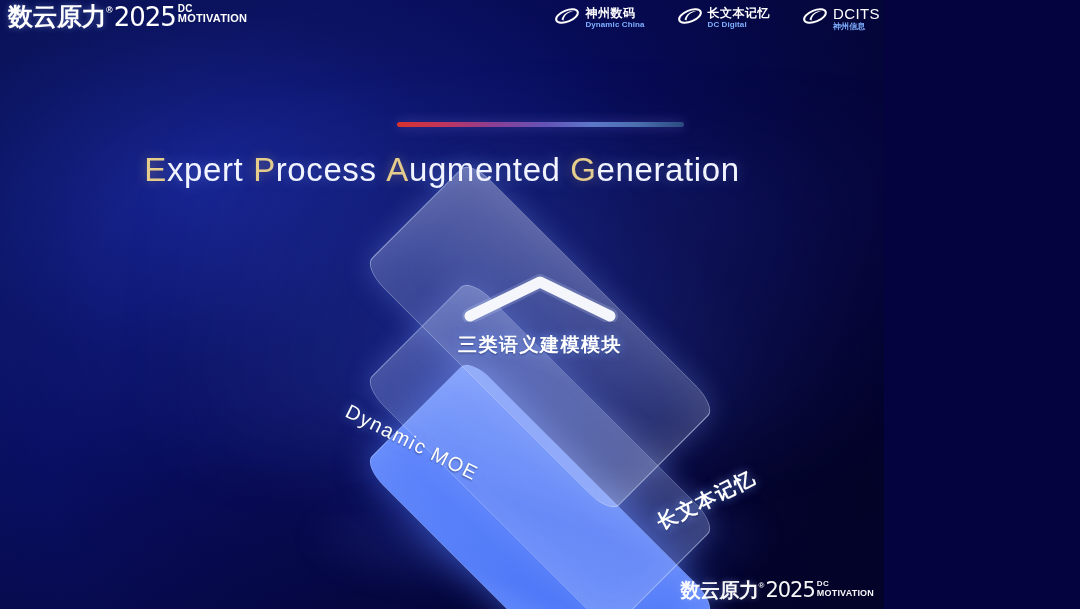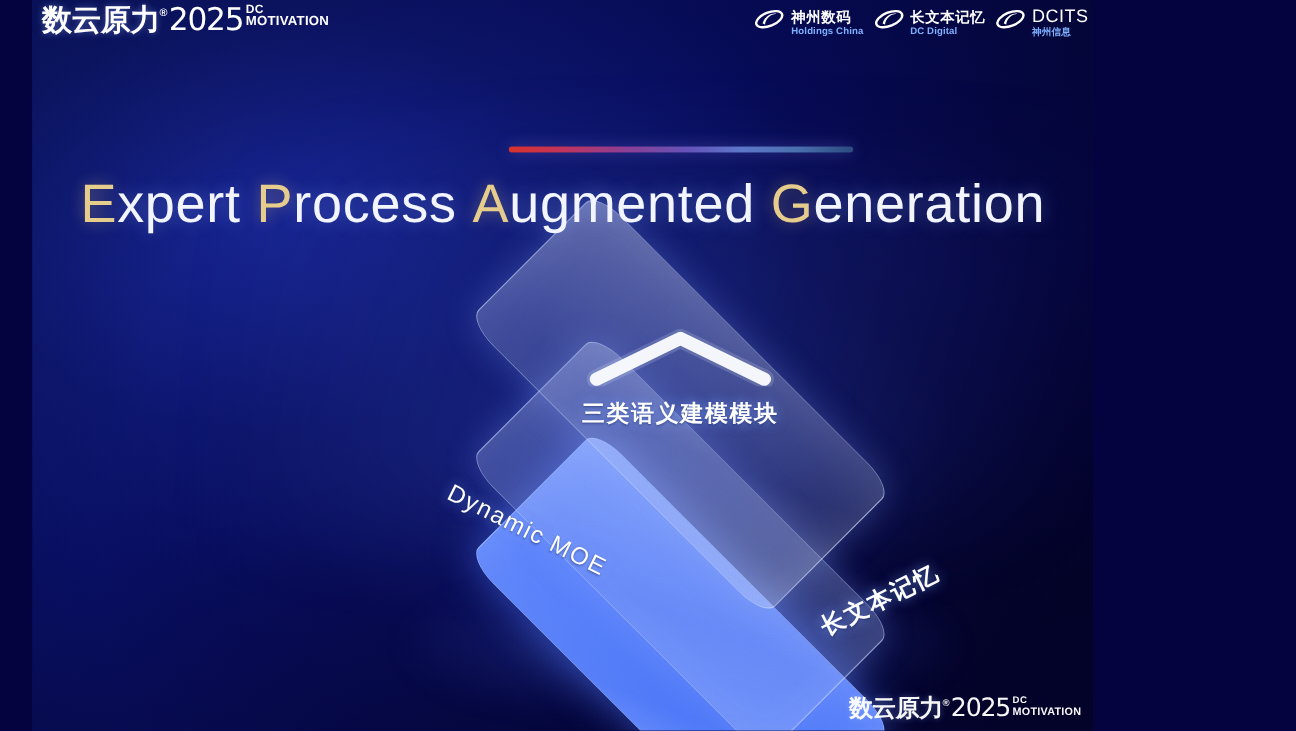--- a/index.html
+++ b/index.html
@@ -16,21 +16,20 @@
   #slide {
     position: relative;
     width: 884px;
     height: 609px;
     overflow: hidden;
     background:
       radial-gradient(ellipse 620px 420px at 22% 30%, rgba(26,40,150,0.85) 0%, rgba(16,26,112,0.55) 42%, rgba(8,10,70,0.0) 72%),
       radial-gradient(ellipse 520px 340px at 55% 62%, rgba(40,58,180,0.40) 0%, rgba(18,26,110,0.12) 55%, rgba(8,10,70,0.0) 80%),
       radial-gradient(ellipse 900px 500px at 92% 78%, rgba(3,2,40,0.95) 0%, rgba(5,4,58,0.6) 50%, rgba(6,8,70,0.0) 85%),
       linear-gradient(118deg, #0a1a7a 0%, #0a1170 26%, #070c5e 52%, #050747 74%, #04033c 100%);
-    margin-left: 27px;
   }
 
   
   .streak {
     position: absolute;
     width: 900px; height: 300px;
     left: 180px; top: 140px;
     background: linear-gradient(108deg, rgba(60,90,220,0.0) 0%, rgba(70,105,230,0.16) 40%, rgba(60,90,220,0.0) 78%);
     filter: blur(40px);
     pointer-events: none;
@@ -110,21 +109,21 @@
     text-shadow: 0 0 8px rgba(120,160,255,0.5);
     z-index: 40;
   }
 
   
   .partner-bar {
     position: absolute;
     right: 4px; top: 5px;
     display: flex;
     align-items: flex-end;
-    gap: 8px;
+    gap: 32px;
     z-index: 40;
   }
   .partner {
     display: flex;
     align-items: center;
     gap: 5px;
   }
   .swirl { display: block; }
   .partner-text { line-height: 1; }
   .partner-cn {
@@ -195,21 +194,21 @@
   .subtitle {
     position: absolute;
     left: 0; right: 0; top: 150px;
     text-align: center;
     z-index: 30;
     white-space: nowrap;
   }
   .subtitle-inner {
     display: inline-block;
     font-family: "Liberation Sans", sans-serif;
-    font-size: 45px;
+    font-size: 33px;
     font-weight: 400;
     line-height: 40px;
     letter-spacing: 0.6px;
     color: #f2f5ff;
     text-shadow: 0 0 14px rgba(130,165,255,0.42);
   }
   .cap-gold {
     color: #e6cd8c;
     text-shadow: 0 0 12px rgba(230,205,140,0.4);
   }
@@ -355,21 +354,21 @@
 
     <div class="partner">
       <span class="swirl">
         <svg width="26" height="22" viewBox="0 0 26 22">
           <ellipse cx="13" cy="11" rx="11.5" ry="5.6" fill="none" stroke="#ffffff" stroke-width="2" transform="rotate(-22 13 11)"></ellipse>
           <path d="M7.5 14.5 C9.5 7.5, 16.5 5.5, 19 6.5 C14 7, 10 10.5, 9.5 15.5 Z" fill="#ffffff"></path>
         </svg>
       </span>
       <span class="partner-text">
         <span class="partner-cn">神州数码</span>
-        <span class="partner-en blue">Holdings China</span>
+        <span class="partner-en blue">Dynamic China</span>
       </span>
     </div>
 
     <div class="partner">
       <span class="swirl">
         <svg width="26" height="22" viewBox="0 0 26 22">
           <ellipse cx="13" cy="11" rx="11.5" ry="5.6" fill="none" stroke="#ffffff" stroke-width="2" transform="rotate(-22 13 11)"></ellipse>
           <path d="M7.5 14.5 C9.5 7.5, 16.5 5.5, 19 6.5 C14 7, 10 10.5, 9.5 15.5 Z" fill="#ffffff"></path>
         </svg>
       </span>

